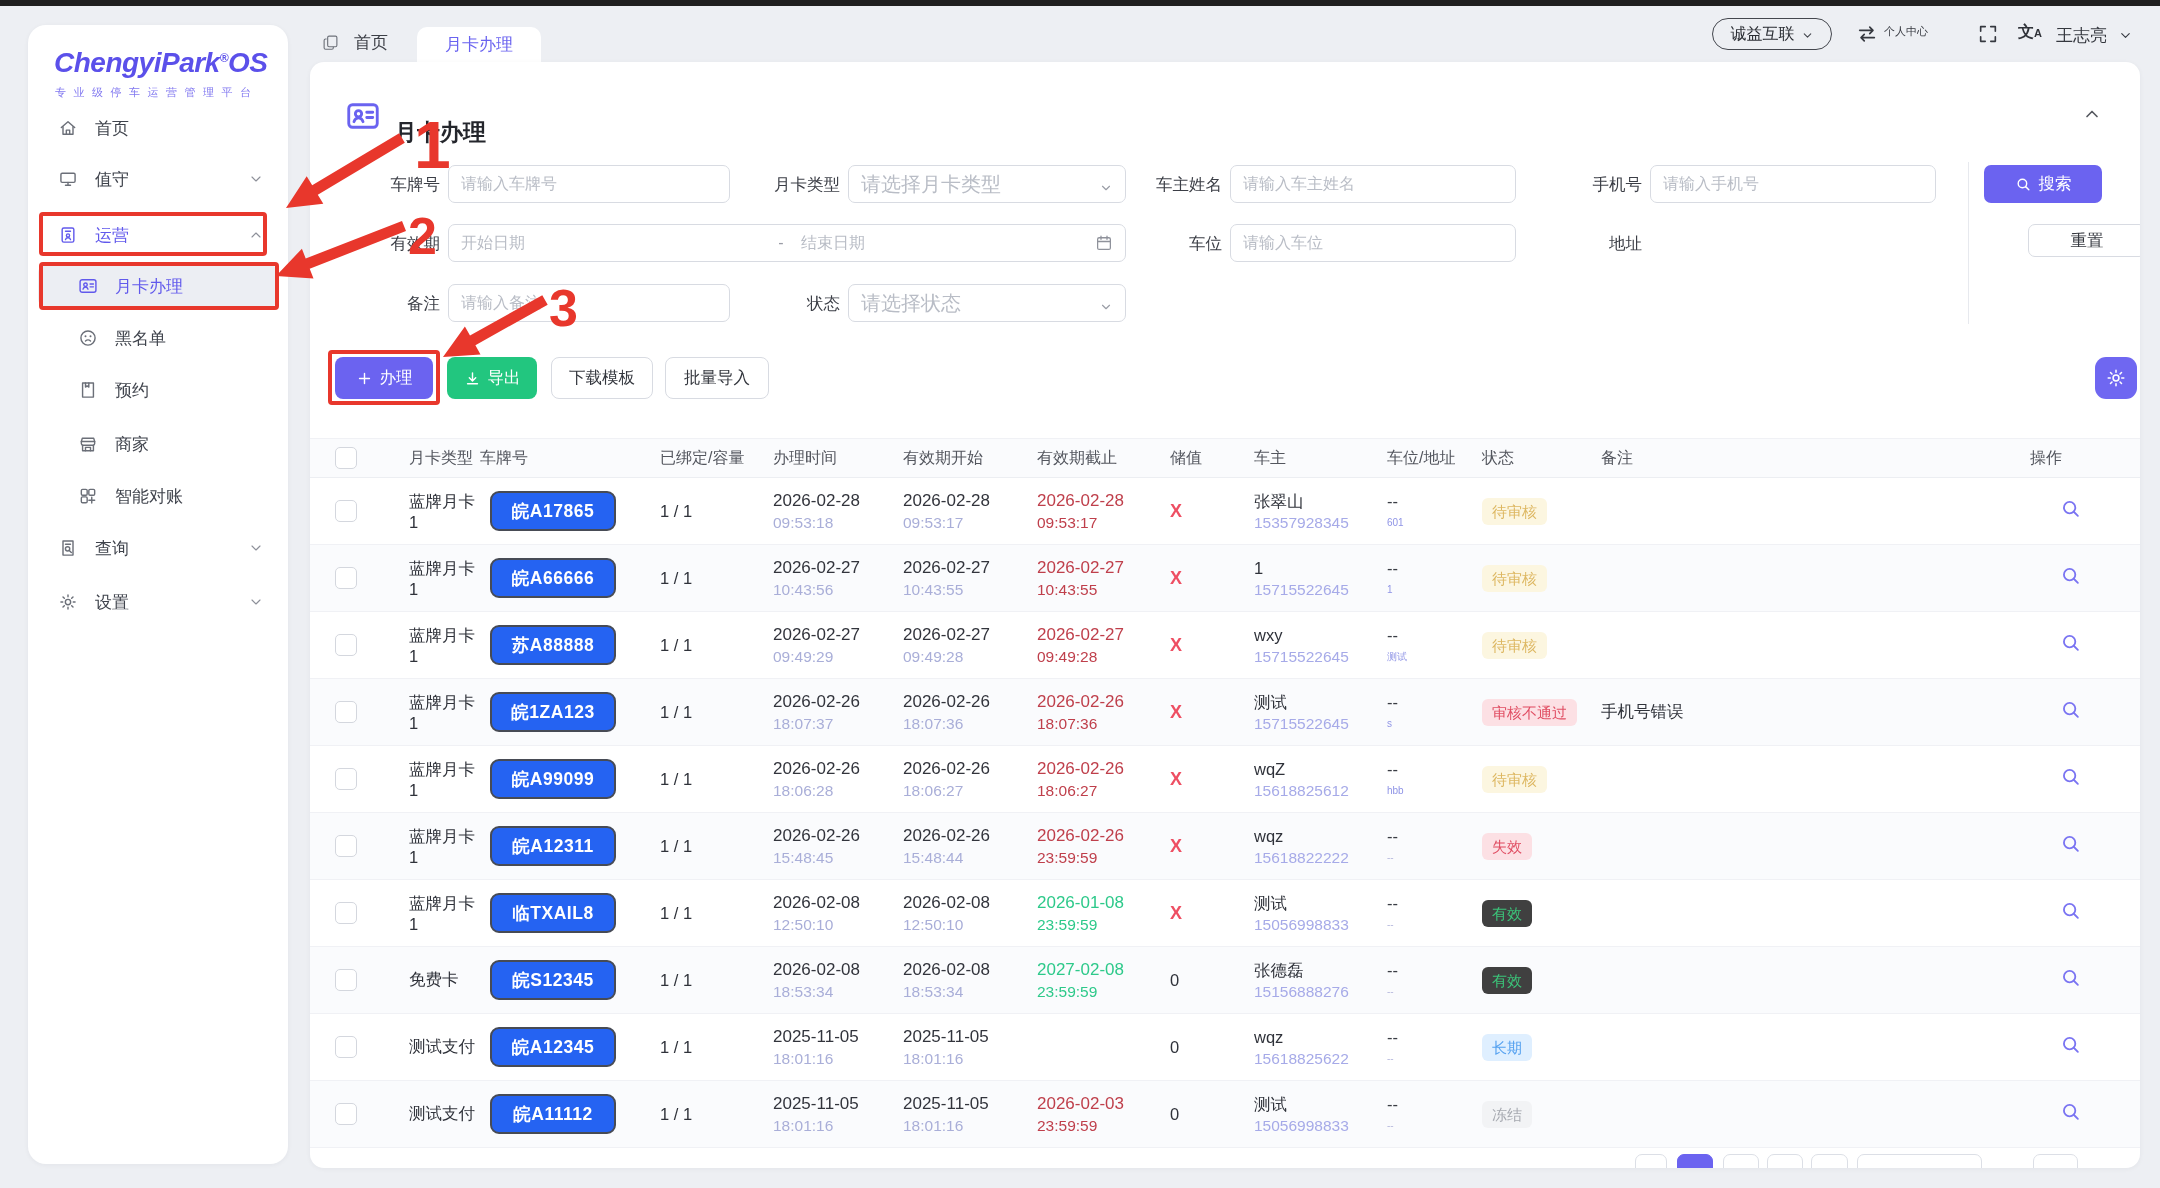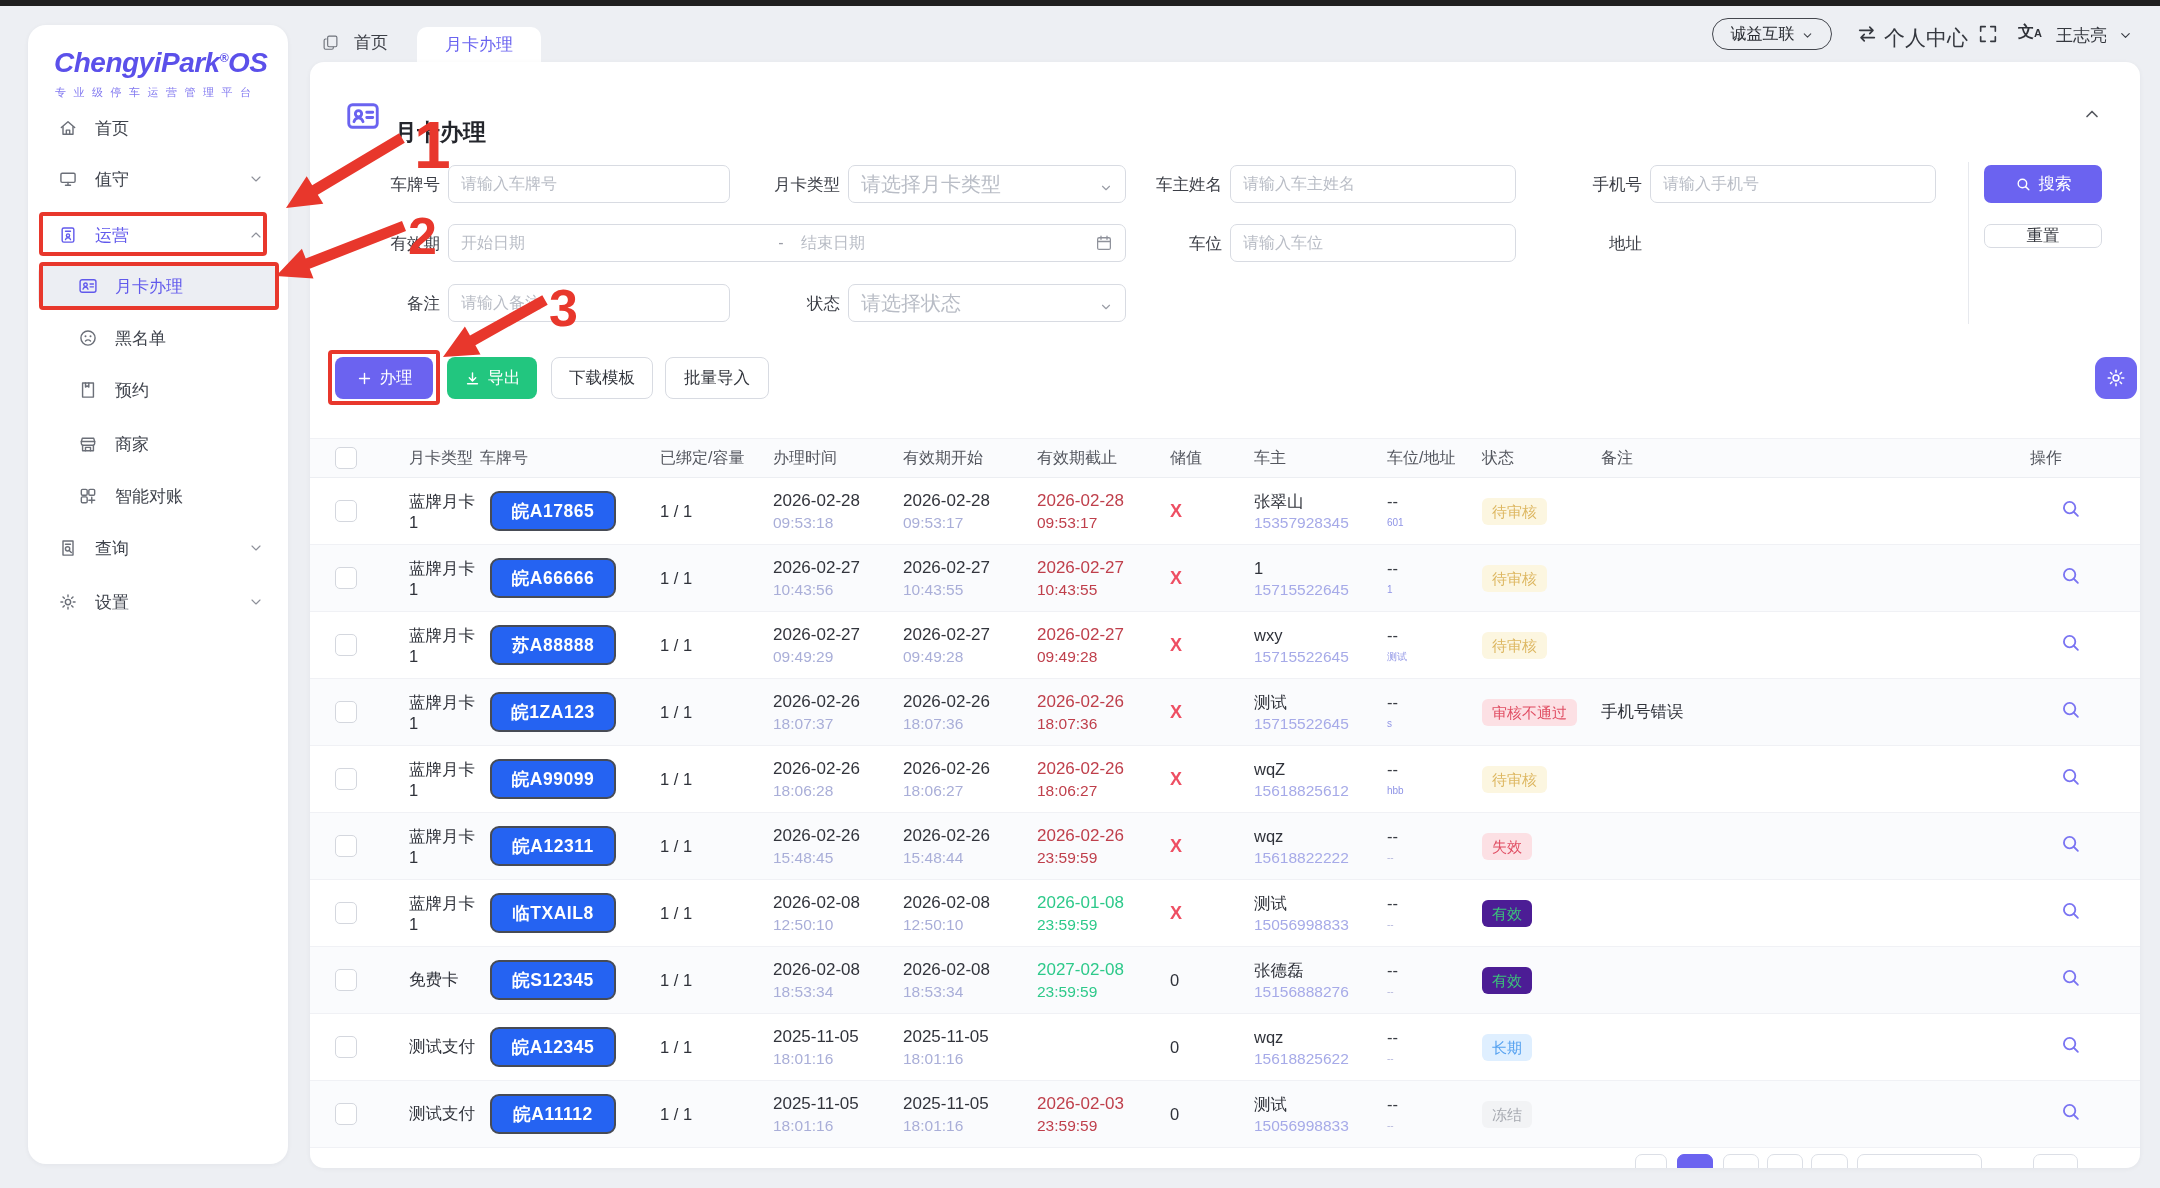--- a/index.html
+++ b/index.html
@@ -29,21 +29,21 @@
   .copy-ic svg{width:100%;height:100%;fill:none;stroke:currentColor;stroke-width:1.6;}
   .tab-plain{position:absolute;left:354px;top:30px;height:26px;line-height:26px;font-size:17px;color:#3c3f46;cursor:pointer;}
   .tab-active{position:absolute;left:417px;top:27px;width:124px;height:35px;background:#fff;
               border-radius:10px 10px 0 0;color:#6a63f0;font-size:17px;text-align:center;line-height:35px;cursor:pointer;}
   .org-pill{position:absolute;left:1712px;top:18px;width:118px;height:30px;border:1.6px solid #44474e;border-radius:16px;
             display:flex;align-items:center;justify-content:center;gap:6px;font-size:16px;color:#2b2e34;background:transparent;cursor:pointer;}
   .org-pill .chev{width:13px;height:13px;color:#44474e;}
   .chev svg{width:100%;height:100%;fill:none;stroke:currentColor;stroke-width:2;stroke-linecap:round;stroke-linejoin:round;}
   .tb-ic{position:absolute;width:22px;height:22px;color:#35383f;cursor:pointer;}
   .tb-ic svg{width:100%;height:100%;fill:none;stroke:currentColor;stroke-width:1.8;stroke-linecap:round;stroke-linejoin:round;}
-  .tb-text{position:absolute;top:24px;font-size:21px;color:#35383f;cursor:pointer;}
+  .tb-text{position:absolute;top:24px;font-size:11px;color:#35383f;cursor:pointer;}
   .lang-ic{position:absolute;left:2018px;top:22px;font-size:16px;font-weight:700;color:#2f3238;cursor:pointer;}
   .lang-ic .sub{font-size:11px;}
   
   .card{position:absolute;left:310px;top:62px;width:1830px;height:1106px;background:#fff;border-radius:14px;
         overflow:hidden;box-shadow:0 1px 5px rgba(30,30,60,.05);}
   .title-ic{position:absolute;left:35px;top:36px;width:36px;height:36px;color:#6a63f0;}
   .title-ic svg{width:100%;height:100%;fill:none;stroke:currentColor;stroke-width:1.9;stroke-linecap:round;stroke-linejoin:round;}
   .page-title{position:absolute;left:84px;top:40px;font-size:23px;font-weight:600;color:#24262c;}
   .collapse{position:absolute;left:1772px;top:42px;width:20px;height:20px;color:#55585f;cursor:pointer;}
   .collapse svg{width:100%;height:100%;fill:none;stroke:currentColor;stroke-width:2;stroke-linecap:round;stroke-linejoin:round;}
@@ -93,21 +93,21 @@
   td.green .d1,td.green .d2{color:#2dc98a;}
   .stored-x{color:#ee4f63;font-weight:700;font-size:18px;}
   .o1{font-size:16.5px;color:#2f323a;line-height:22px;}
   .o2{font-size:15.5px;color:#a6aae8;line-height:21px;}
   .s1{font-size:16.5px;color:#3a3d44;line-height:22px;}
   .s2{font-size:10px;color:#8f94e6;line-height:21px;}
   .s2.muted{color:#b7bade;}
   .badge{display:inline-block;padding:6px 10px;border-radius:6px;font-size:15px;line-height:15px;}
   .badge.pending{background:#fcf6e0;color:#ddb761;}
   .badge.rejected,.badge.invalid{background:#fce0e4;color:#e04e63;}
-  .badge.valid{background:#4c1d95;color:#3bc479;}
+  .badge.valid{background:#404040;color:#3bc479;}
   .badge.longterm{background:#dfefff;color:#55a1f0;}
   .badge.frozen{background:#f2f3f5;color:#a6a9b0;}
   .op-ic{display:inline-block;width:22px;height:22px;margin-right:28px;color:#7a74f2;cursor:pointer;}
   .op-ic svg{width:100%;height:100%;fill:none;stroke:currentColor;stroke-width:2;stroke-linecap:round;}
   td.c-op,th.c-op{text-align:center;}
   th.c-op{padding-right:28px !important;}
   
   .pgbtn{position:absolute;top:1092px;height:32px;box-sizing:border-box;border:1px solid #dcdfe6;border-radius:7px;background:#fff;cursor:pointer;}
   .pgbtn.active{background:#6b63f0;border-color:#6b63f0;}
   
@@ -301,21 +301,21 @@
     </div>
 
     <div class="vdiv"></div>
     <div class="btn btn-purple" style="left:1674px;top:103px;width:118px;height:38px;">
       <span class="bic"><svg viewBox="0 0 24 24">
             <circle cx="10.5" cy="10.5" r="6"></circle>
             <path d="M15 15l4.5 4.5"></path>
           </svg></span>
       <span>搜索</span>
     </div>
-    <div class="btn btn-plain" style="left:1674px;top:162px;width:118px;height:24px;">
+    <div class="btn btn-plain" style="left:1718px;top:162px;width:118px;height:33px;">
       <span>重置</span>
     </div>
 
     <div class="btn btn-purple" style="left:25px;top:295px;width:98px;height:42px;border-radius:8px;">
       <span class="bic"><svg viewBox="0 0 24 24">
             <path d="M12 5v14M5 12h14"></path>
           </svg></span>
       <span>办理</span>
     </div>
     <div class="btn btn-green" style="left:137px;top:295px;width:90px;height:42px;border-radius:8px;">

